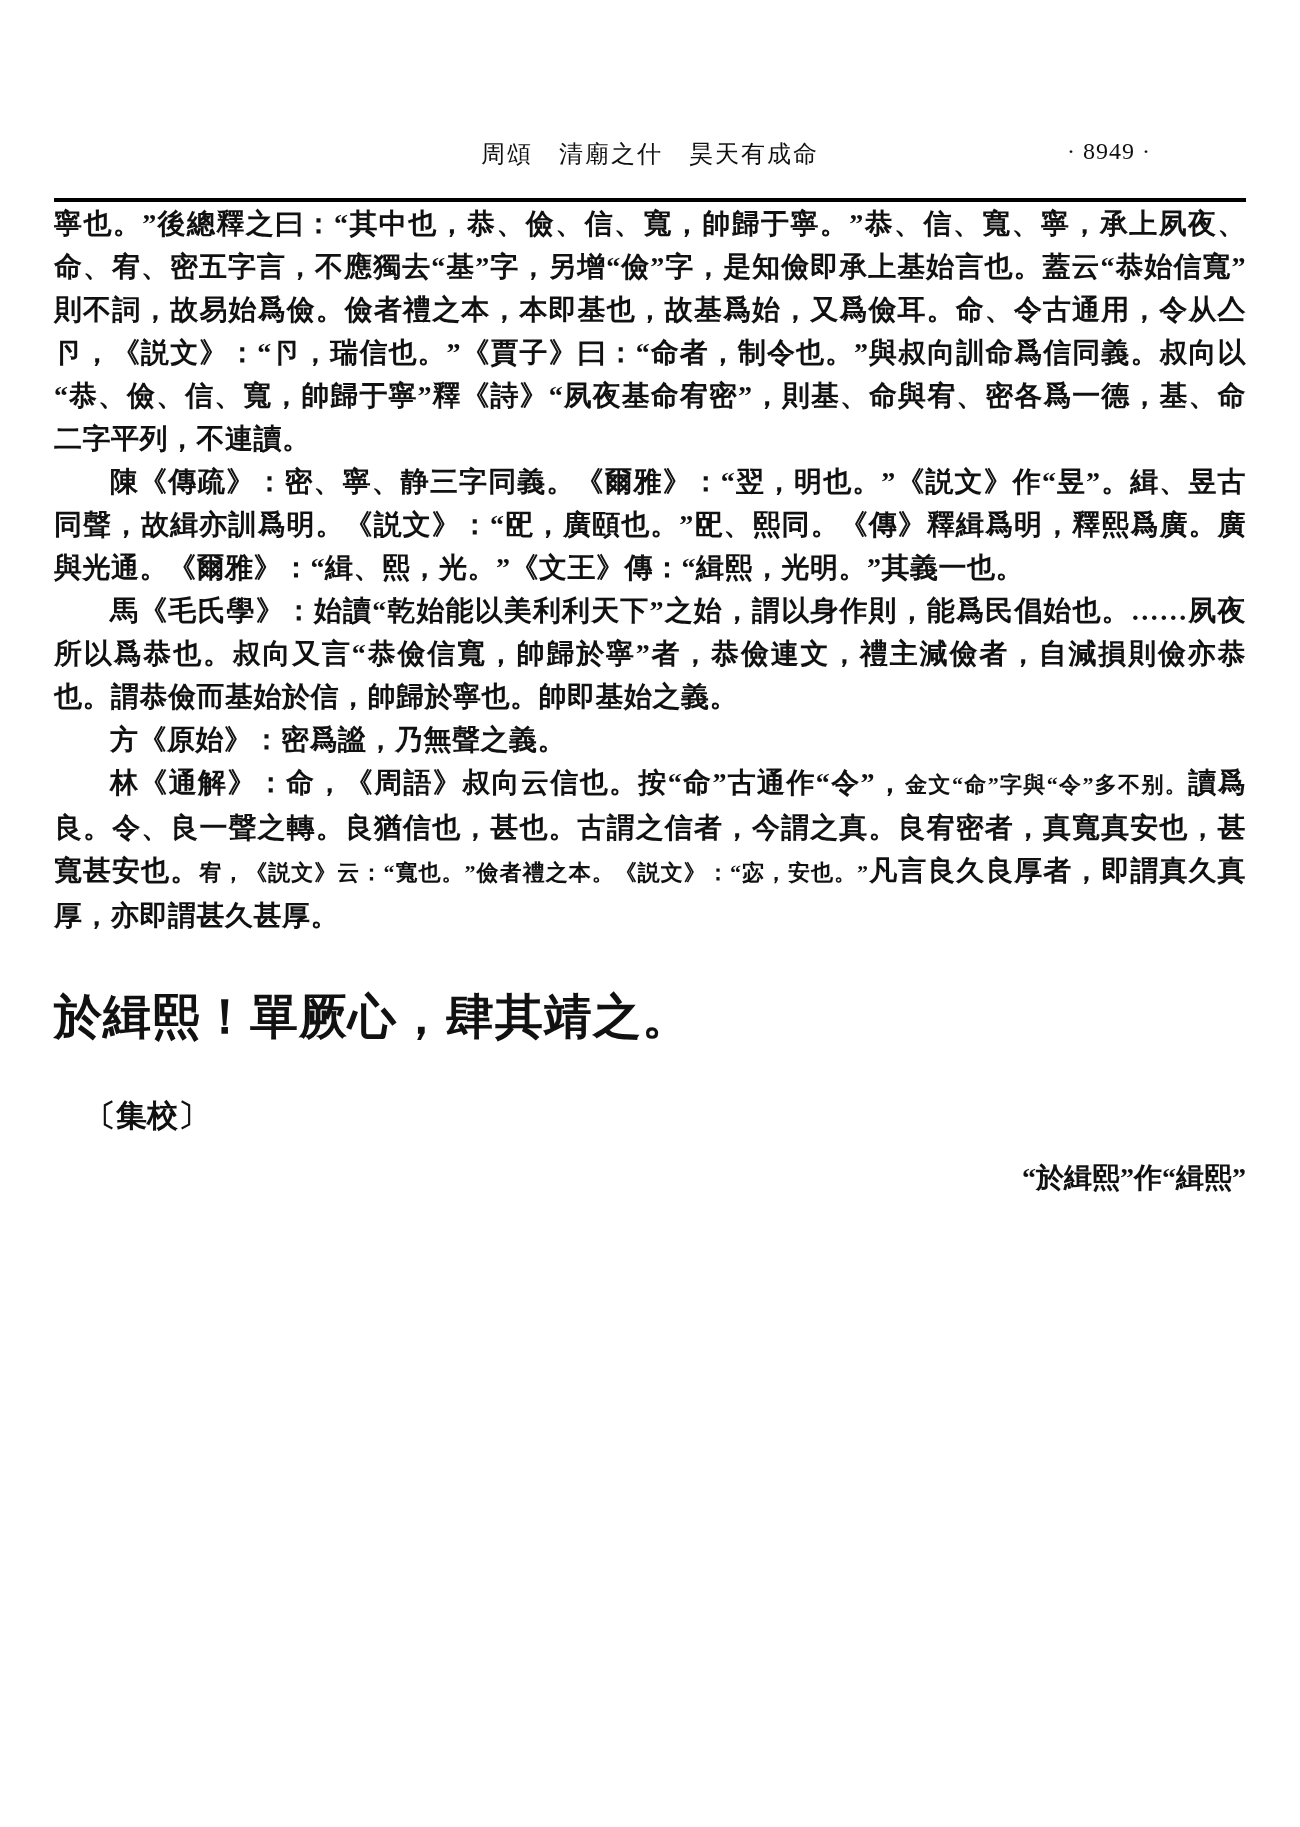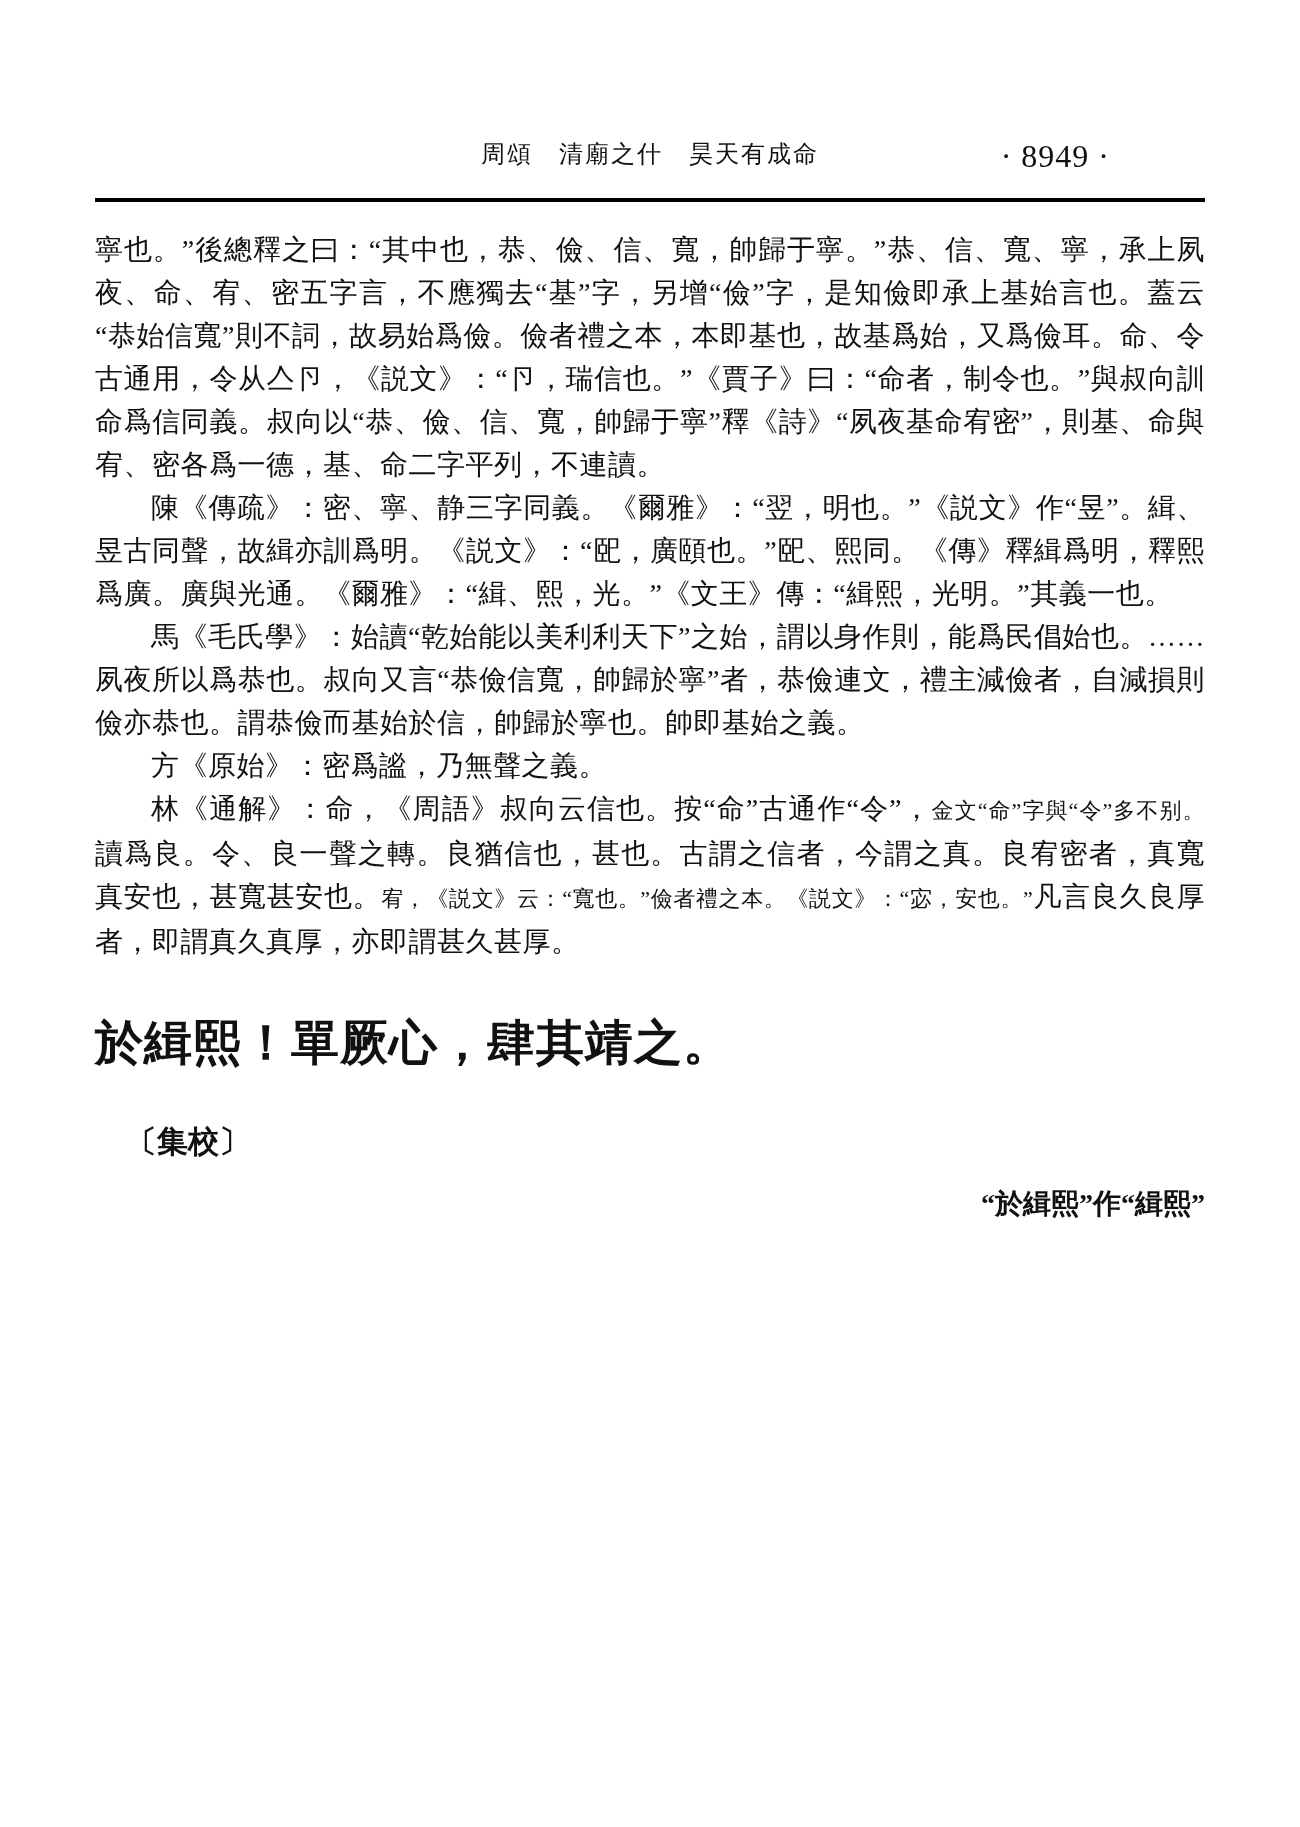--- a/index.html
+++ b/index.html
@@ -12,47 +12,47 @@
     height: 1827px;
     position: relative;
     overflow: hidden;
     color: #111;
     font-family: "Liberation Serif", "DejaVu Serif", serif;
   }
   .page {
     box-sizing: border-box;
     width: 1300px;
     height: 1598px;
-    padding: 0 95px;
+    padding: 0 54px;
   }
   .header {
     position: relative;
     height: 58px;
     padding-top: 138px;
   }
   .header-title {
     text-align: center;
     font-size: 24px;
     letter-spacing: 2px;
     white-space: pre;
   }
   .page-number {
     position: absolute;
     right: 95px;
     top: 138px;
-    font-size: 32px;
+    font-size: 24px;
     letter-spacing: 1px;
   }
   .rule {
     height: 4px;
     background: #000;
     margin-top: 2px;
   }
   .commentary {
-    margin-top: 26px;
+    font-weight: bold;
   }
   .para {
     margin: 0;
     font-size: 28px;
     line-height: 43px;
     text-align: justify;
     text-justify: inter-ideograph;
     letter-spacing: 0.5px;
   }
   .para.indent { text-indent: 2em; }

